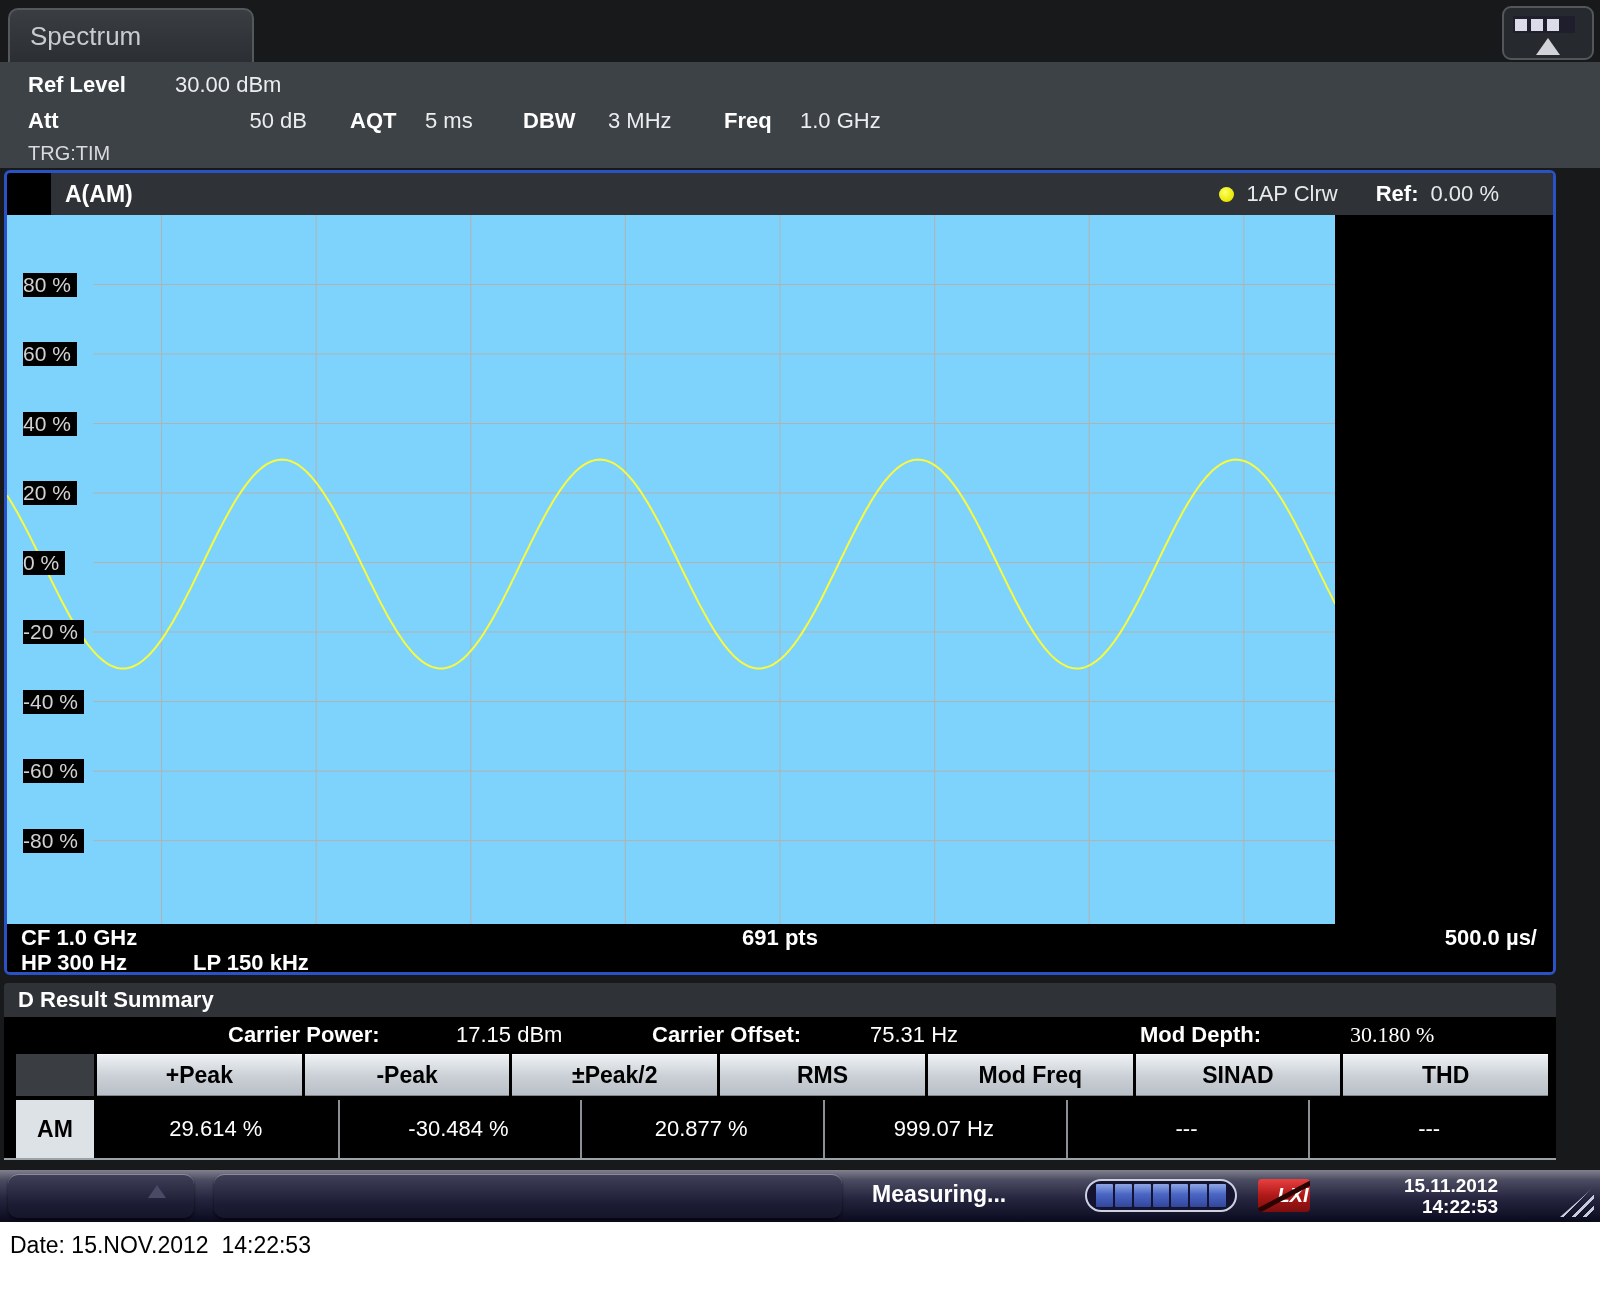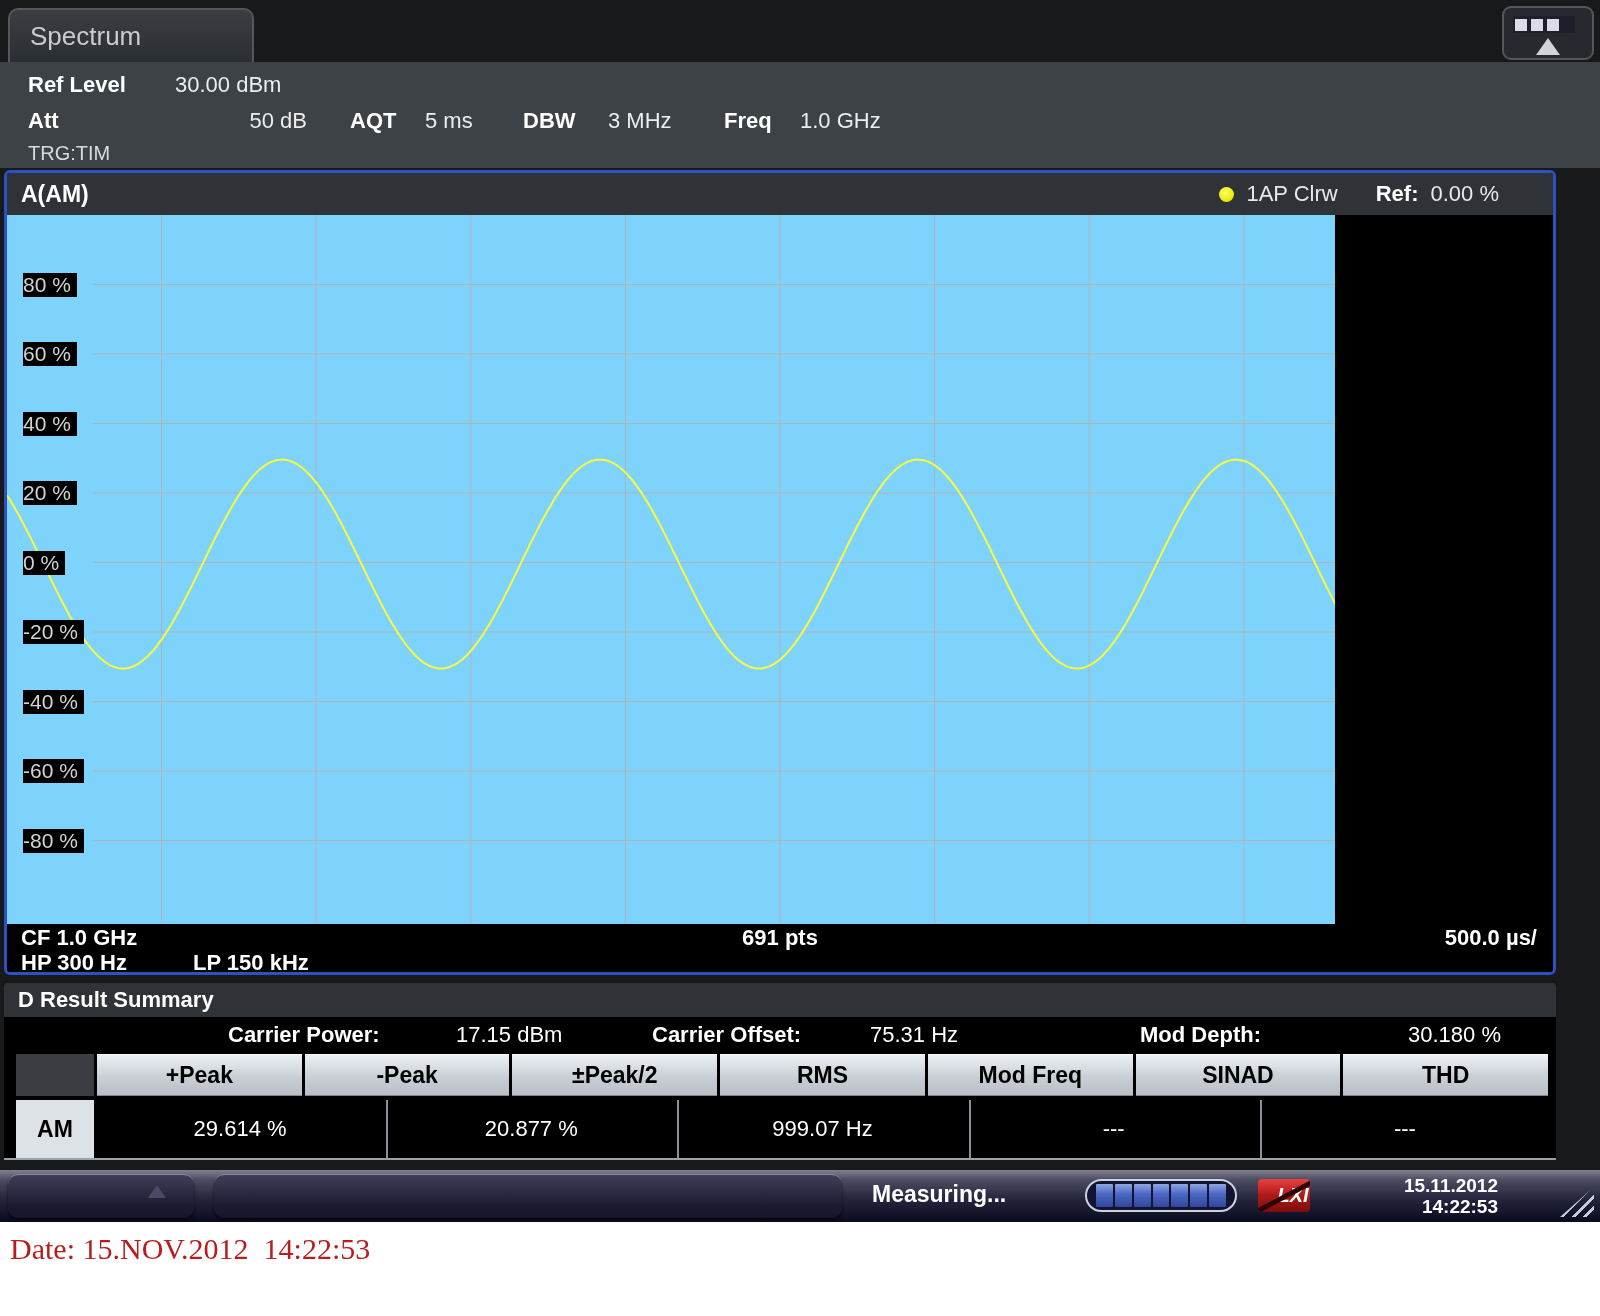--- a/index.html
+++ b/index.html
@@ -42,21 +42,21 @@
   .hw-header { position:absolute; left:0; top:62px; width:1600px; height:106px; background:#3d4246; }
   .hw-header span { position:absolute; font-size:22px; color:#ecedee; white-space:pre; }
   .hw-header .lbl { font-weight:bold; color:#ffffff; }
   .h-r1 { top:10px; } .h-r2 { top:46px; } .h-r3 { top:80px; font-size:20px !important; color:#d9dbdc !important; }
 
   
   .chart-win {
     position:absolute; left:4px; top:170px; width:1552px; height:805px;
     border:3px solid #2a52c4; border-radius:6px; background:#000; overflow:hidden;
   }
-  .chart-head { height:42px; background:#2f3337; display:flex; align-items:center; padding:0 14px; }
+  .chart-head { height:42px; background:#2f3337; display:flex; align-items:center; padding:0 14px;margin-left:44px; }
   .chart-title { color:#ffffff; font-size:23px; font-weight:bold; }
   .chart-legend { margin-left:auto; margin-right:40px; display:flex; align-items:center; gap:12px;
     color:#e8e9ea; font-size:22px; }
   .legend-dot { width:15px; height:15px; border-radius:50%;
     background:radial-gradient(circle at 40% 35%, #ffff66, #e8e800 70%, #a8a800); }
   .legend-ref-label { font-weight:bold; color:#ffffff; margin-left:26px; }
   .plot { position:relative; width:1328px; height:709px; background:#7dd3fc; overflow:hidden; }
   .plot svg { position:absolute; left:0; top:0; }
   .ylab { position:absolute; left:16px; transform:translateY(-50%); color:#d2d2d2; font-size:21px;
     background:#000; padding-right:6px; white-space:pre; }
@@ -69,21 +69,21 @@
 
   
   .rs { position:absolute; left:4px; top:983px; width:1552px; }
   .rs-head { height:34px; background:#2f3337; color:#ffffff; font-weight:bold; font-size:22px;
     display:flex; align-items:center; padding-left:14px; border-radius:4px 4px 0 0; }
   .rs-carrier { position:relative; height:37px; background:#000; color:#ffffff; font-size:22px; }
   .rs-carrier span { position:absolute; top:5px; white-space:pre; }
   .rs-carrier .lbl { font-weight:bold; }
   .rc-cpl { left:224px; } .rc-cpv { left:452px; }
   .rc-col { left:648px; } .rc-cov { left:866px; }
-  .rc-mdl { left:1136px; } .rc-mdv { left:1404px; }
+  .rc-mdl { left:1136px; } .rc-mdv { left:1346px;font-family:Liberation Serif, serif; }
   .rs-table { background:#000; border-bottom:2px solid #9aa2aa; padding-left:12px; padding-right:8px; }
   .rs-row { display:flex; gap:3px; }
   .rs-row.hdr { height:42px; margin-bottom:4px; }
   .rs-row.val { height:58px; }
   .rs-corner { width:78px; background:#3a3e42; }
   .rs-th { flex:1; background:linear-gradient(180deg,#eef1f4,#c9cfd5 55%,#b9bfc6);
     color:#000; font-weight:bold; font-size:23px; display:flex; align-items:center; justify-content:center;
     border-top:1px solid #f8fafc; border-bottom:1px solid #7e858c; }
   .rs-rowlabel { width:78px; background:#dde2e6; color:#000; font-weight:bold; font-size:23px;
     display:flex; align-items:center; justify-content:center; }
@@ -112,22 +112,22 @@
     display:flex; align-items:center; justify-content:center; overflow:hidden;padding-left:18px; }
   .sb-lxi::after { content:""; position:absolute; left:-6px; top:14px; width:70px; height:5px;
     background:#2a0404; transform:rotate(-28deg); }
   .sb-datetime { position:absolute; left:1380px; top:5px; width:118px; text-align:right;
     color:#ffffff; font-weight:bold; font-size:19px; line-height:21px; }
   .sb-grip { position:absolute; right:6px; bottom:5px; width:34px; height:30px;
     background:repeating-linear-gradient(135deg, transparent 0 5px, #c8cdde 5px 8px);
     clip-path:polygon(100% 0, 100% 100%, 0 100%); }
 
   
-  .caption { position:absolute; left:10px; top:1232px; color:#b91c1c;
-    font-family:Liberation Serif, serif; font-size:30px; white-space:pre; }
+  .caption { position:absolute; left:10px; top:1232px; color:#000000;
+    font-family:Liberation Sans, sans-serif; font-size:23px; white-space:pre; }
 </style>
 </head>
 <body>
 
 <div class="page">
   <div id="app">
 
     <div class="tab tab-spectrum">
       <span>Spectrum</span>
     </div>
@@ -224,20 +224,21 @@
             <div class="rs-th">-Peak</div>
             <div class="rs-th">±Peak/2</div>
             <div class="rs-th">RMS</div>
             <div class="rs-th">Mod Freq</div>
             <div class="rs-th">SINAD</div>
             <div class="rs-th">THD</div>
           </div>
         <div class="rs-row val" id="rs-val-row">
           <div class="rs-rowlabel">AM</div>
         <div class="rs-td first">29.614 %</div>
+            <div class="rs-td">-30.484 %</div>
             <div class="rs-td">20.877 %</div>
             <div class="rs-td">999.07 Hz</div>
             <div class="rs-td">---</div>
             <div class="rs-td">---</div>
           </div>
       </div>
     </div>
 
     <div class="statusbar">
       <div class="sb-btn sb-btn1">

